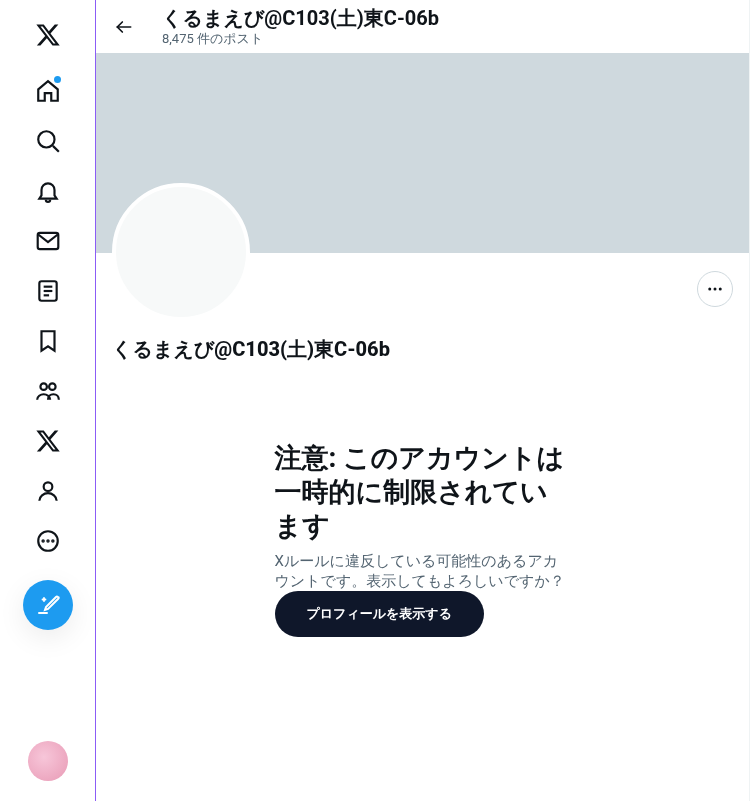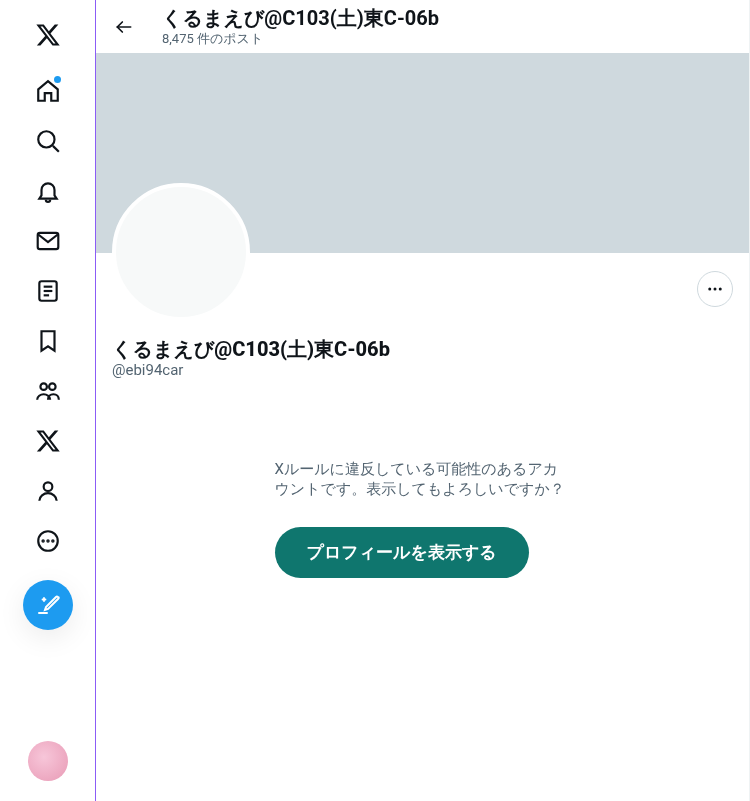--- a/index.html
+++ b/index.html
@@ -130,28 +130,27 @@
     .warning-title {
       font-size: 27px;
       font-weight: 800;
       line-height: 34px;
       margin-bottom: 8px;
     }
     .warning-body {
       font-size: 15px;
       color: #536471;
       line-height: 20px;
-      margin-bottom: 28px;
     }
     .show-profile-btn {
-      background: #0f766e;
+      background: #0f172a;
       color: #fff;
       border: none;
       border-radius: 9999px;
-      font-size: 17px;
+      font-size: 13px;
       font-weight: 700;
       padding: 14px 32px;
       cursor: pointer;
     }
   </style>
 </head>
 <body>
 
 <div class="layout">
   <aside class="sidebar">
@@ -257,22 +256,22 @@
         <div class="more-btn">
           <svg viewBox="0 0 24 24">
               <circle cx="5" cy="12" r="2"></circle>
               <circle cx="12" cy="12" r="2"></circle>
               <circle cx="19" cy="12" r="2"></circle>
             </svg>
         </div>
       </div>
       <div class="profile-names">
         <div class="display-name">くるまえび@C103(土)東C-06b</div>
-        <div class="handle">@ebi94car</div>
       </div>
     </div>
 
     <div class="warning-block">
+      <div class="warning-title">注意: このアカウントは一時的に制限されています</div>
       <div class="warning-body">Xルールに違反している可能性のあるアカウントです。表示してもよろしいですか？</div>
       <button class="show-profile-btn">プロフィールを表示する</button>
     </div>
   </main>
 </div>
 
 </body></html>

